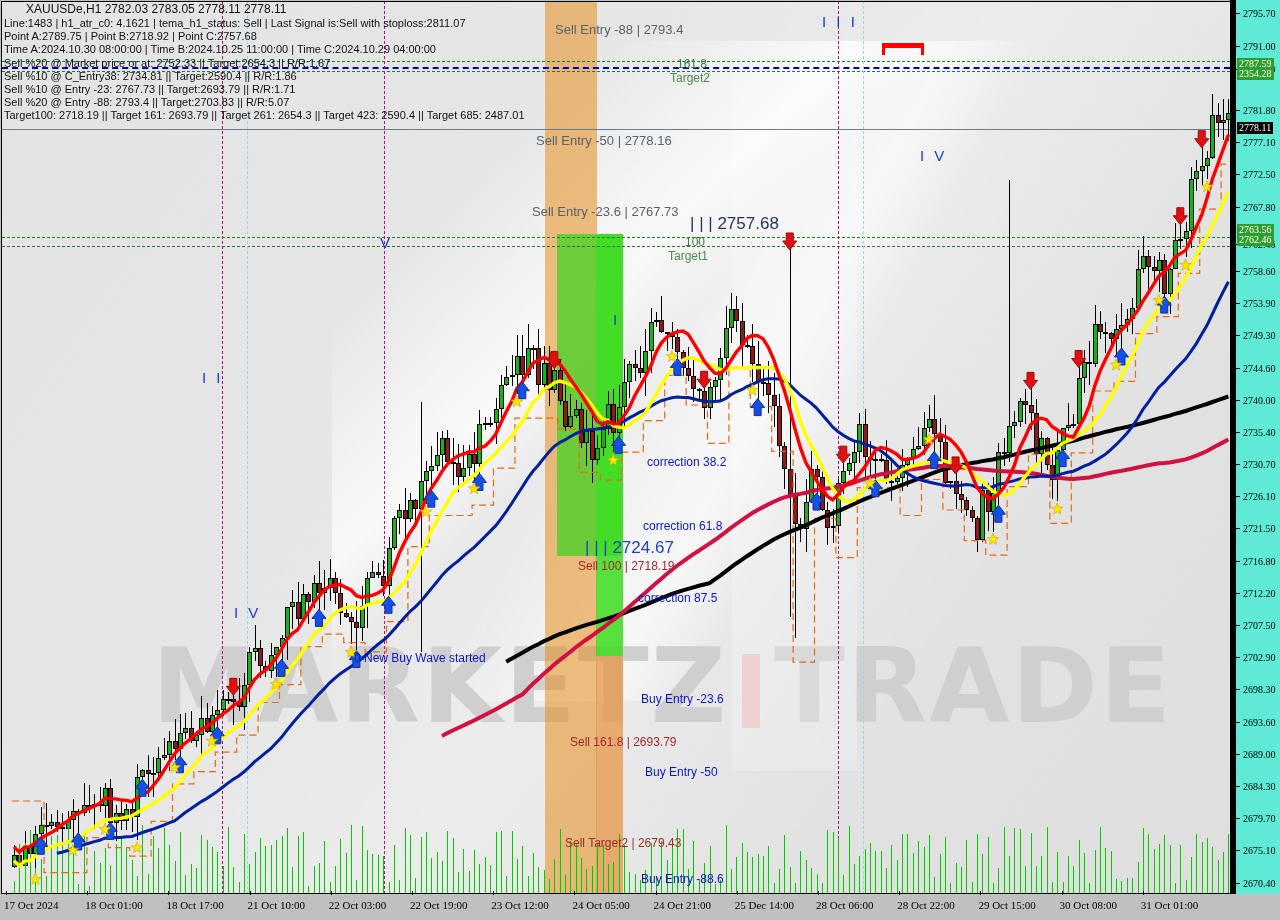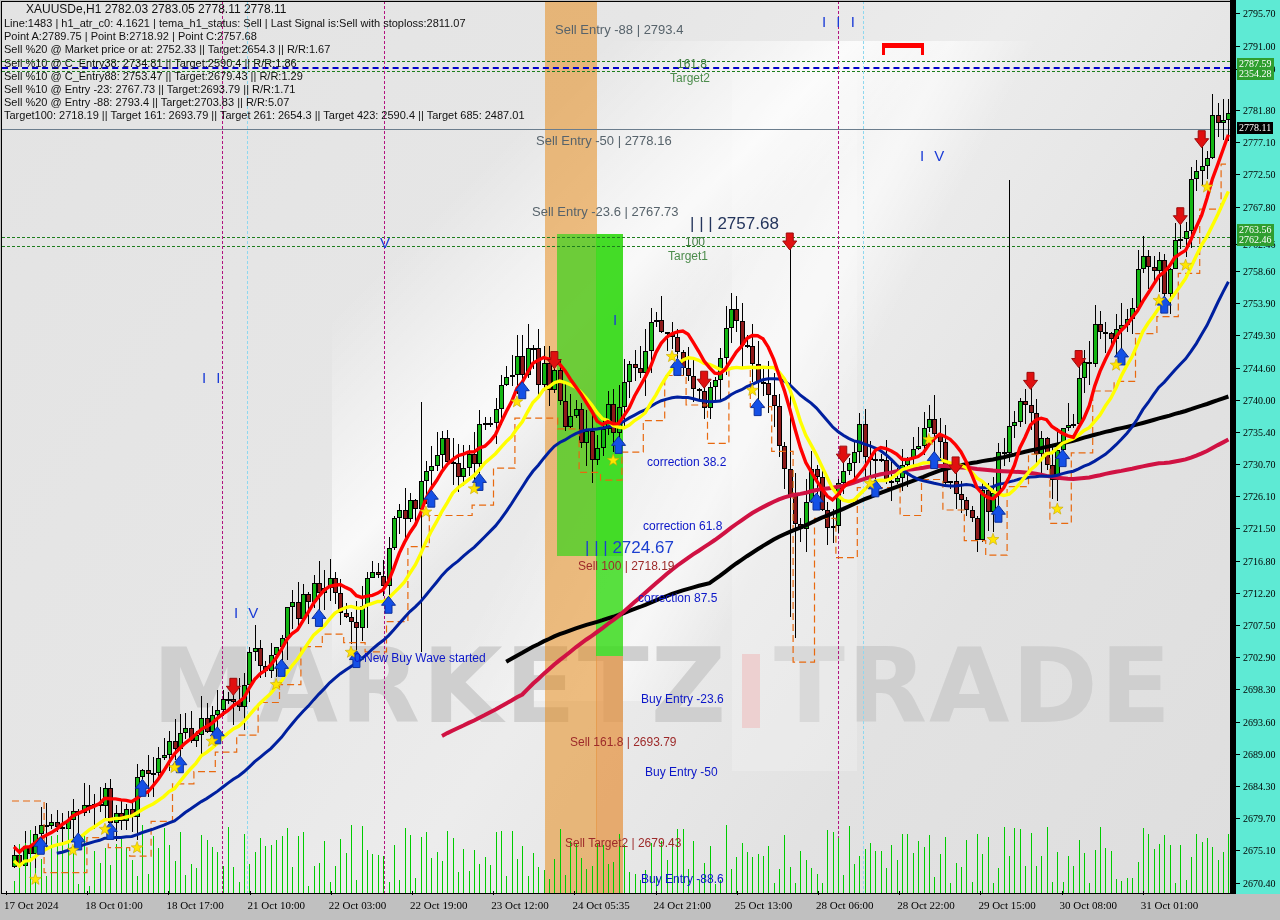--- a/index.html
+++ b/index.html
@@ -907,23 +907,23 @@
       </div>
 
     <div id="plotborder"></div>
   </div>
 
   <div id="infobox">
     <div class="title">XAUUSDe,H1  2782.03 2783.05 2778.11 2778.11</div>
     <div id="infolines">
         <div class="l">Line:1483 | h1_atr_c0: 4.1621 | tema_h1_status: Sell | Last Signal is:Sell with stoploss:2811.07</div>
         <div class="l">Point A:2789.75 |  Point B:2718.92 |  Point C:2757.68</div>
+        <div class="l">Time A:2024.10.30 08:00:00 |  Time B:2024.10.25 11:00:00 |  Time C:2024.10.29 04:00:00</div>
         <div class="l">Sell %20 @ Market price or at: 2752.33 || Target:2654.3 || R/R:1.67</div>
         <div class="l">Sell %10 @ C_Entry38: 2734.81 || Target:2590.4 || R/R:1.86</div>
-        <div class="l">Sell %10 @ C_Entry88: 2753.47 || Target:2679.43 || R/R:1.29</div>
         <div class="l">Sell %10 @ Entry -23: 2767.73 || Target:2693.79 || R/R:1.71</div>
         <div class="l">Sell %20 @ Entry -88: 2793.4 || Target:2703.83 || R/R:5.07</div>
         <div class="l">Target100: 2718.19 || Target 161: 2693.79 || Target 261: 2654.3 || Target 423: 2590.4 || Target 685: 2487.01</div>
       </div>
   </div>
 
   <div id="scale">
     <div id="scaleticks">
         <div class="ptick" style="top: 8px;">
           <i></i>
@@ -1055,25 +1055,25 @@
       <div class="ttick" style="left: 166.4px;">18 Oct 17:00</div>
       <div class="tmark" style="left: 249.6px;"></div>
       <div class="ttick" style="left: 247.6px;">21 Oct 10:00</div>
       <div class="tmark" style="left: 330.8px;"></div>
       <div class="ttick" style="left: 328.8px;">22 Oct 03:00</div>
       <div class="tmark" style="left: 412px;"></div>
       <div class="ttick" style="left: 410px;">22 Oct 19:00</div>
       <div class="tmark" style="left: 493.2px;"></div>
       <div class="ttick" style="left: 491.2px;">23 Oct 12:00</div>
       <div class="tmark" style="left: 574.4px;"></div>
-      <div class="ttick" style="left: 572.4px;">24 Oct 05:35</div>
+      <div class="ttick" style="left: 572.4px;">24 Oct 05:00</div>
       <div class="tmark" style="left: 655.6px;"></div>
       <div class="ttick" style="left: 653.6px;">24 Oct 21:00</div>
       <div class="tmark" style="left: 736.8px;"></div>
-      <div class="ttick" style="left: 734.8px;">25 Oct 13:00</div>
+      <div class="ttick" style="left: 734.8px;">25 Dec 14:00</div>
       <div class="tmark" style="left: 818px;"></div>
       <div class="ttick" style="left: 816px;">28 Oct 06:00</div>
       <div class="tmark" style="left: 899.2px;"></div>
       <div class="ttick" style="left: 897.2px;">28 Oct 22:00</div>
       <div class="tmark" style="left: 980.4px;"></div>
       <div class="ttick" style="left: 978.4px;">29 Oct 15:00</div>
       <div class="tmark" style="left: 1061.6px;"></div>
       <div class="ttick" style="left: 1059.6px;">30 Oct 08:00</div>
       <div class="tmark" style="left: 1142.8px;"></div>
       <div class="ttick" style="left: 1140.8px;">31 Oct 01:00</div>

